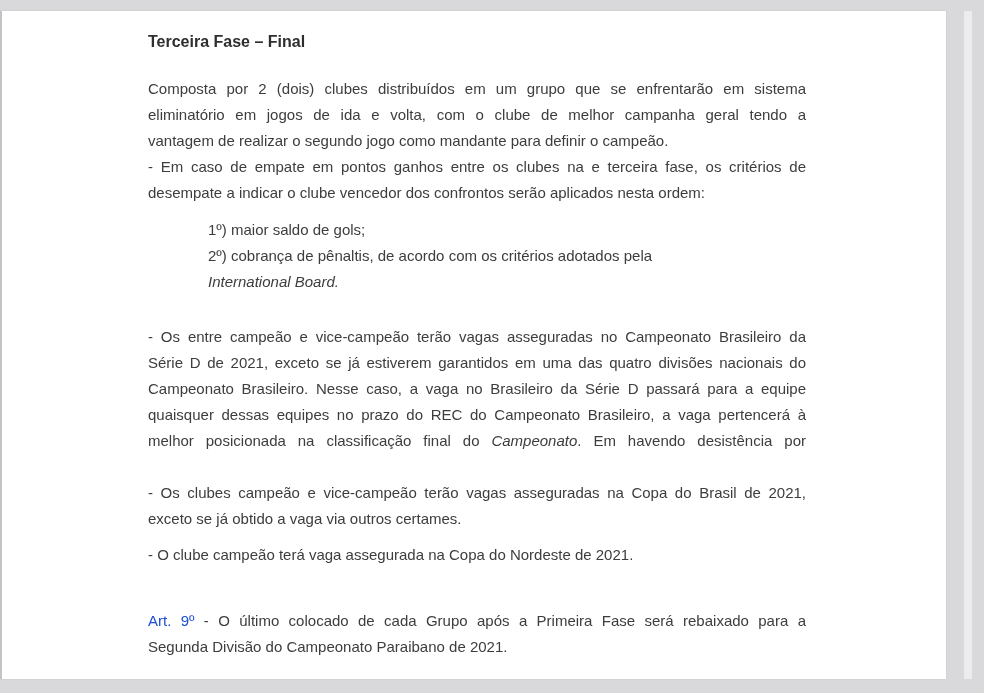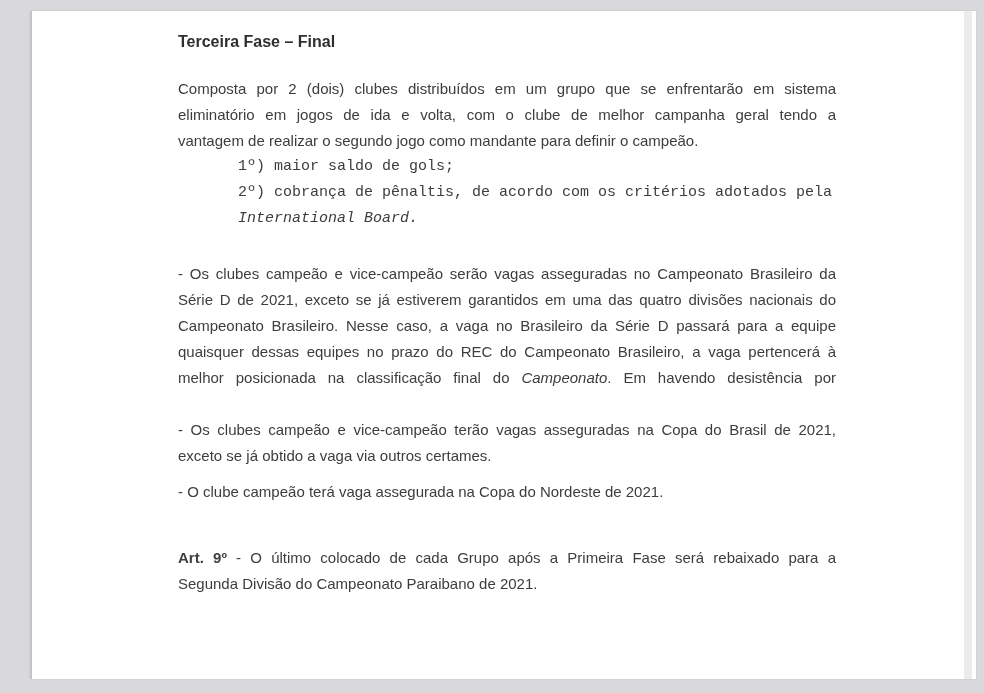--- a/index.html
+++ b/index.html
@@ -10,21 +10,21 @@
   }
   .stage {
     position: relative;
     width: 984px;
     height: 693px;
     background: #d9d9db;
     overflow: hidden;
   }
   .paper {
     position: absolute;
-    left: 30px;
+    left: 0;
     top: 11px;
     width: 946px;
     height: 668px;
     background: #ffffff;
     border-left: 2px solid #c4c4c8;
     box-shadow: 0 0 2px rgba(0,0,0,0.10);
     box-sizing: border-box;
   }
   .side-strip {
     position: absolute;
@@ -55,48 +55,52 @@
   .mb32 { margin-bottom: 40px; }
   .line {
     line-height: 26px;
     white-space: normal;
   }
   .just {
     text-align: justify;
     -moz-text-align-last: justify;
     text-align-last: justify;
   }
-  .indent { padding-left: 60px; font-family: Liberation Mono, monospace; }
+  .indent { padding-left: 60px; }
   .it { font-style: italic; }
-  .b  { font-weight: 700; color: #404040; }
+  .b  { font-weight: 400; color: #1d4ed8; }
 </style>
 </head>
 <body>
 
 <div class="stage">
   <div class="paper">
     <div class="content">
 
       <h1 class="doc-title">Terceira Fase – Final</h1>
 
       <div class="para mb4">
         <div class="line just">Composta por 2 (dois) clubes distribuídos em um grupo que se enfrentarão em sistema</div>
         <div class="line just">eliminatório em jogos de ida e volta, com o clube de melhor campanha geral tendo a</div>
         <div class="line">vantagem de realizar o segundo jogo como mandante para definir o campeão.</div>
       </div>
 
+      <div class="para mb11">
+        <div class="line just">- Em caso de empate em pontos ganhos entre os clubes na e terceira fase, os critérios de</div>
+        <div class="line">desempate a indicar o clube vencedor dos confrontos serão aplicados nesta ordem:</div>
+      </div>
 
       <div class="para mb29 indent">
         <div class="line">1º) maior saldo de gols;</div>
         <div class="line">2º) cobrança de pênaltis, de acordo com os critérios adotados pela</div>
         <div class="line it">International Board.</div>
       </div>
 
       <div class="para mb5">
-        <div class="line just">- Os clubes campeão e vice-campeão serão vagas asseguradas no Campeonato Brasileiro da</div>
+        <div class="line just">- Os entre campeão e vice-campeão terão vagas asseguradas no Campeonato Brasileiro da</div>
         <div class="line just">Série D de 2021, exceto se já estiverem garantidos em uma das quatro divisões nacionais do</div>
         <div class="line just">Campeonato Brasileiro. Nesse caso, a vaga no Brasileiro da Série D passará para a equipe</div>
         <div class="line just">quaisquer dessas equipes no prazo do REC do Campeonato Brasileiro, a vaga pertencerá à</div>
         <div class="line just"><span>melhor posicionada na classificação final do </span><span class="it">Campeonato</span><span>. Em havendo desistência por</span></div>
       </div>
 
       <div class="para mb10">
         <div class="line just">- Os clubes campeão e vice-campeão terão vagas asseguradas na Copa do Brasil de 2021,</div>
         <div class="line">exceto se já obtido a vaga via outros certames.</div>
       </div>

